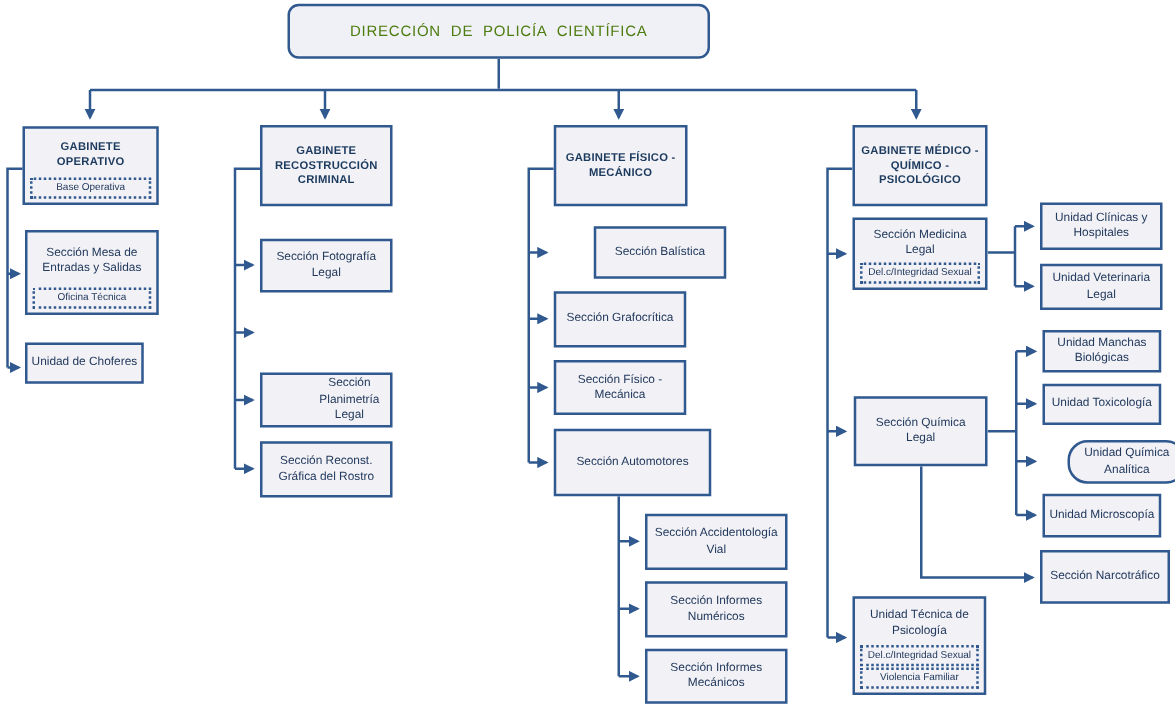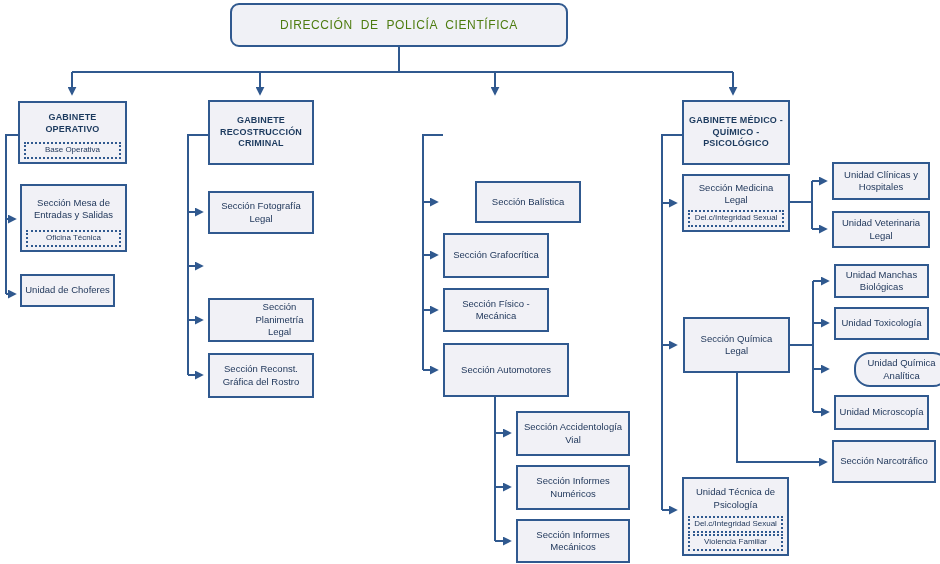--- a/index.html
+++ b/index.html
@@ -105,20 +105,25 @@
   <div class="box" style="left:208px;top:191px;width:106px;height:43px;">
     <span>Sección Fotografía Legal</span>
   </div>
   <div class="box" style="left:208px;top:298px;width:106px;height:44px;padding-left:40px;">
     <span>Sección Planimetría Legal</span>
   </div>
   <div class="box" style="left:208px;top:353px;width:106px;height:45px;">
     <span>Sección Reconst. Gráfica del Rostro</span>
   </div>
 
+  <div class="box head" style="left:443px;top:100px;width:107px;height:65px;">
+    <span class="lblwrap">
+        <span class="lbl">GABINETE FÍSICO - MECÁNICO</span>
+      </span>
+  </div>
   <div class="box" style="left:443px;top:181px;width:106px;height:42px;margin-left:32px;">
     <span>Sección Balística</span>
   </div>
   <div class="box" style="left:443px;top:233px;width:106px;height:45px;">
     <span>Sección Grafocrítica</span>
   </div>
   <div class="box" style="left:443px;top:288px;width:106px;height:44px;">
     <span>Sección Físico - Mecánica</span>
   </div>
   <div class="box" style="left:443px;top:343px;width:126px;height:54px;">

